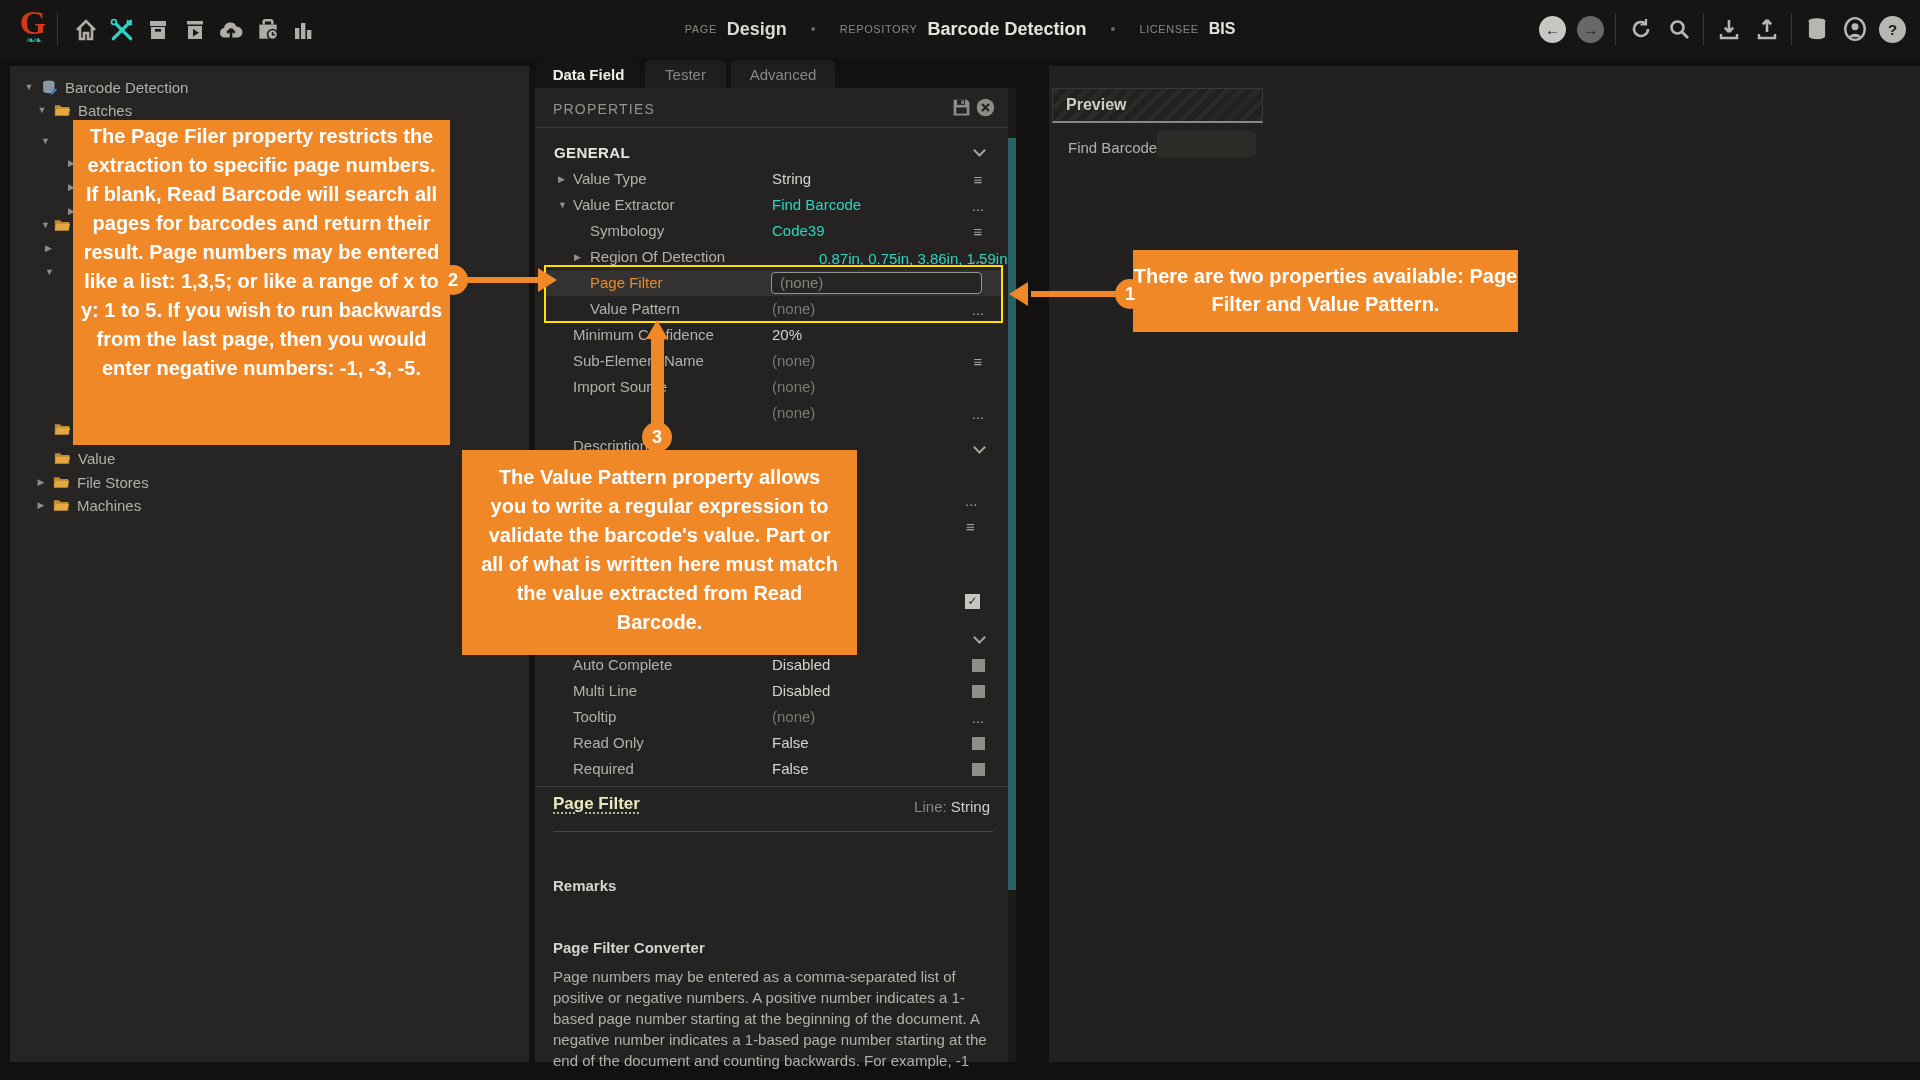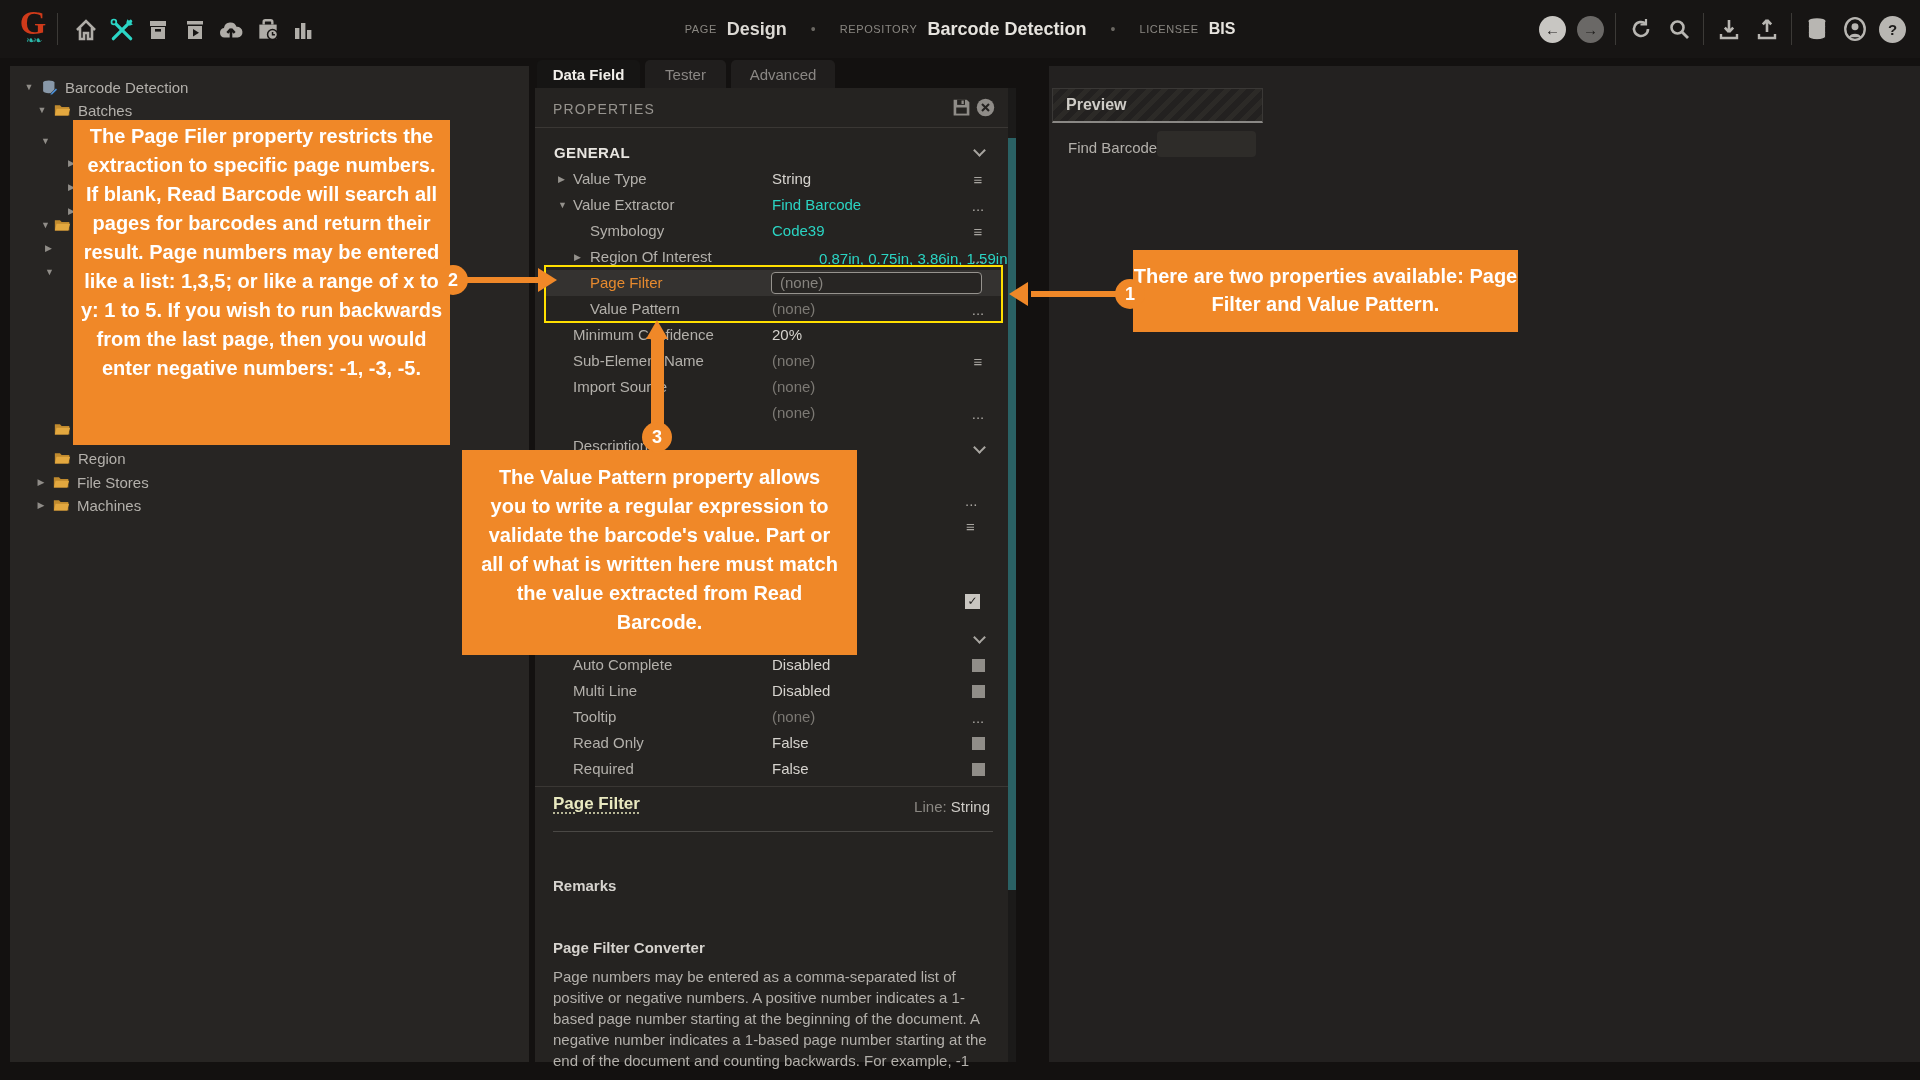--- a/index.html
+++ b/index.html
@@ -258,21 +258,21 @@
       </svg>
   </span>
 
   <div class="tree-row" style="left:44px; top:381px">
     <span class="ficon">
       <svg width="17" height="14" viewBox="0 0 20 15">
           <path d="M1 2 h6 l2 2 h9 v10 h-17 z" fill="#c08a2e"></path>
           <path d="M3 6 h16 l-2.5 8 h-15.5 z" fill="#e3a83f"></path>
         </svg>
     </span>
-    <span>Region</span>
+    <span>Value</span>
   </div>
   <div class="tree-row" style="left:26px; top:405px">
     <span class="exp">▶</span>
     <span class="ficon">
       <svg width="17" height="14" viewBox="0 0 20 15">
           <path d="M1 2 h6 l2 2 h9 v10 h-17 z" fill="#c08a2e"></path>
           <path d="M3 6 h16 l-2.5 8 h-15.5 z" fill="#e3a83f"></path>
         </svg>
     </span>
     <span>File Stores</span>
@@ -327,21 +327,21 @@
         <span class="pvalue teal">Find Barcode</span>
         <span class="picon">...</span>
       </div>
       <div class="prow">
         <span class="plabel" style="left: 55px;">Symbology</span>
         <span class="pvalue teal">Code39</span>
         <span class="picon">≡</span>
       </div>
       <div class="prow">
         <span class="pexp" style="left: 39px;">▶</span>
-        <span class="plabel" style="left: 55px;">Region Of Interest</span>
+        <span class="plabel" style="left: 55px;">Region Of Detection</span>
         <span class="pvalue teal small">0.87in, 0.75in, 3.86in, 1.59in</span>
         <span class="picon">...</span>
       </div>
       <div class="prow hl">
         <span class="plabel" style="left: 46px;">Page Filter</span>
         <div class="pinput">(none)</div>
       </div>
       <div class="prow">
         <span class="plabel" style="left: 55px;">Value Pattern</span>
         <span class="pvalue muted">(none)</span>

